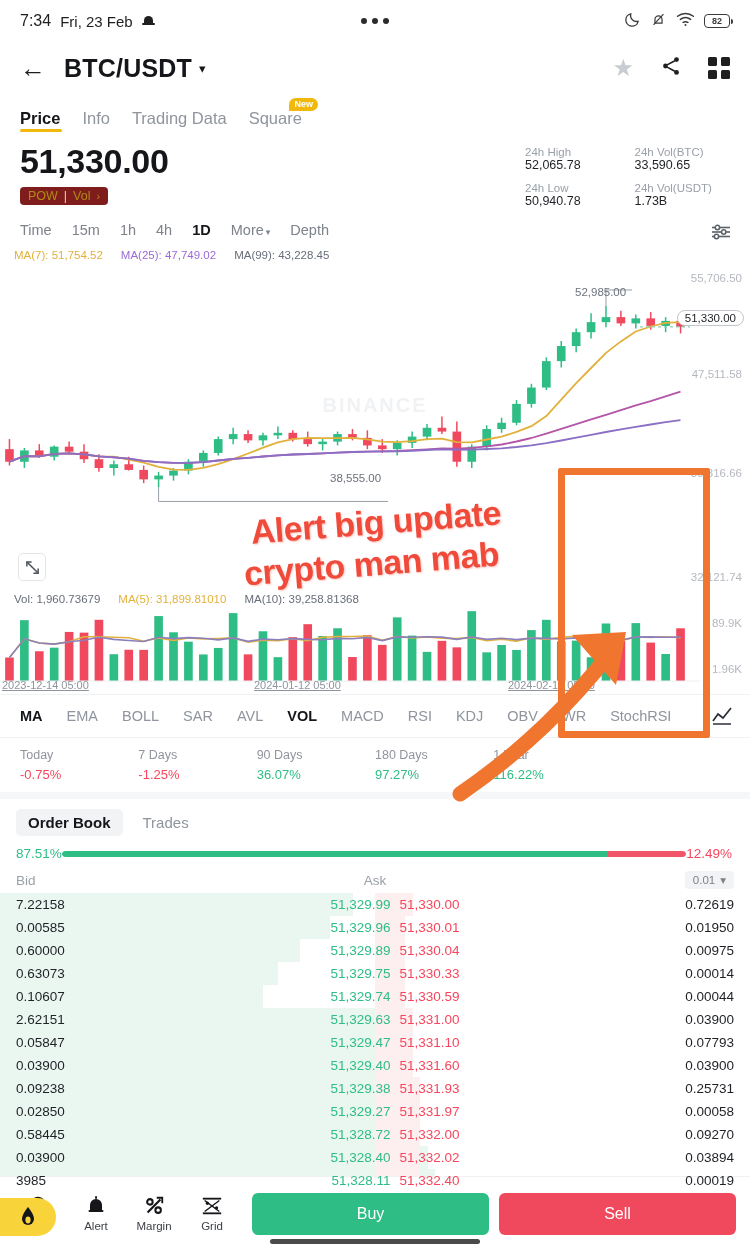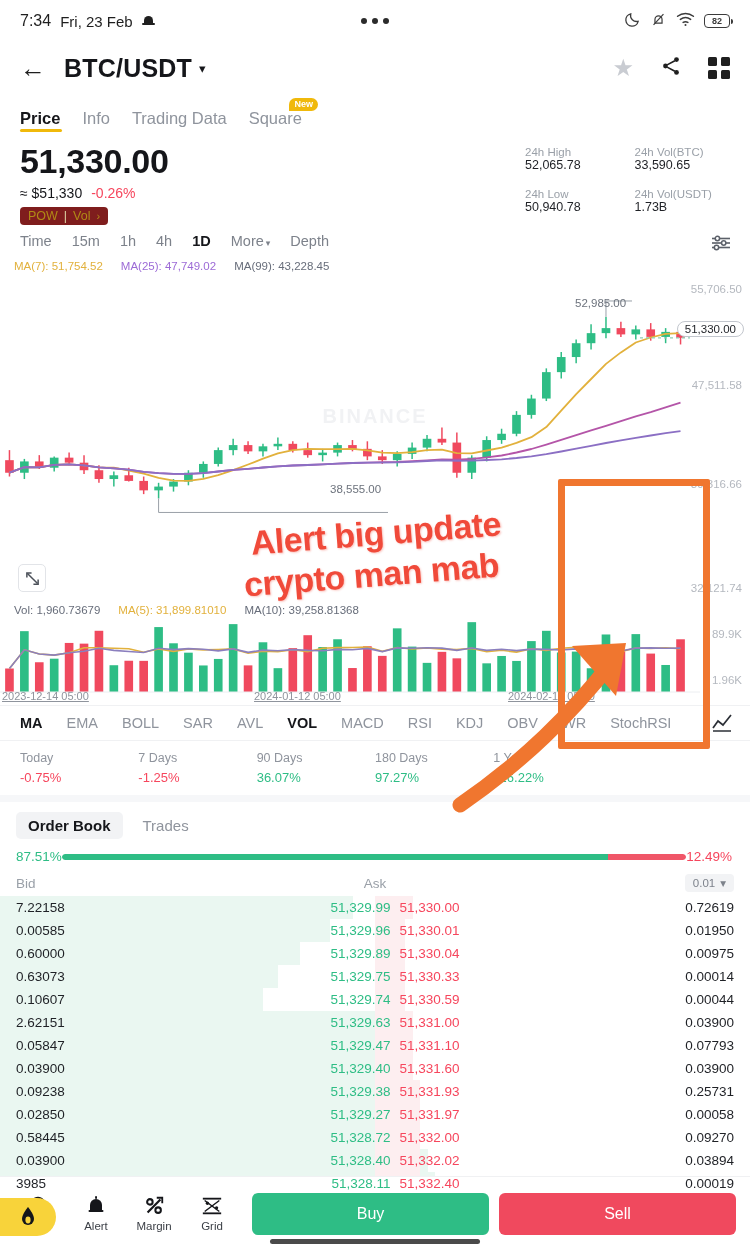--- a/index.html
+++ b/index.html
@@ -129,21 +129,21 @@
   
   .volzone { position:relative; width:750px; height:105px; }
   .vol-legend { position:absolute; left:14px; top:4px; display:flex; gap:18px; font-size:11.5px; z-index:3;}
   .vol-axis { position:absolute; right:8px; font-size:11.5px; color:#b4b8bf; }
   .date-row { position:absolute; bottom:1px; width:750px; height:14px; }
   .date-lbl { position:absolute; font-size:11px; color:#8f949d;text-decoration:underline; }
 
   
   .indbar {
     display:flex; align-items:center; gap:24px; padding:0 20px;
-    height:36px; border-top:1px solid #f0f1f3; border-bottom:1px solid #f0f1f3;
+    height:44px; border-top:1px solid #f0f1f3; border-bottom:1px solid #f0f1f3;
     position:relative;
   }
   .ind { font-size:14.5px; color:#8f949d; }
   .ind.active { color:#15161a; font-weight:700; }
   .ind-chart-ico { position:absolute; right:18px; width:20px; height:18px; }
 
   
   .chgrow { display:grid; grid-template-columns:repeat(6,1fr); padding:10px 20px 10px 20px; }
   .chg-l { font-size:12.5px; color:#8f949d; margin-bottom:5px; }
   .chg-v { font-size:13px; font-weight:500; }
@@ -282,24 +282,20 @@
     <span class="tab">
       <span>Square</span>
       <span class="tab-new">New</span>
     </span>
     <span class="tab-underline"></span>
   </div>
 
   <div class="pricewrap">
     <div class="price-left">
       <div class="price-main">51,330.00</div>
-      <div class="price-sub">
-        <span class="price-approx">≈ $51,330</span>
-        <span class="price-chg">-0.26%</span>
-      </div>
       <div class="price-tags">
         <span class="tag-pill">
           <span>POW</span>
           <span class="tag-sep">|</span>
           <span>Vol</span>
           <span class="tag-arrow">›</span>
         </span>
       </div>
     </div>
     <div class="stats">

